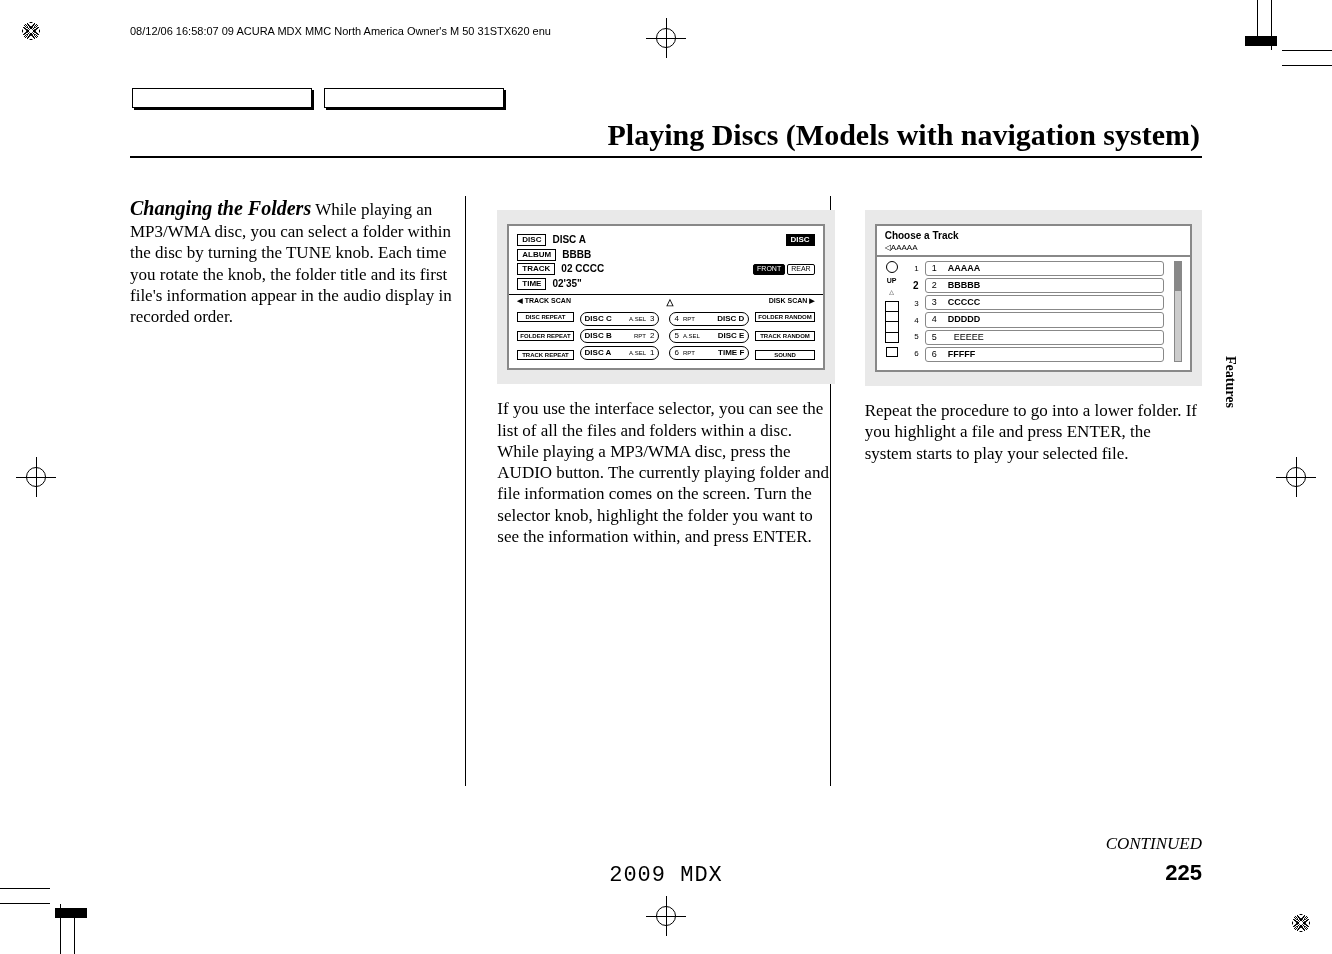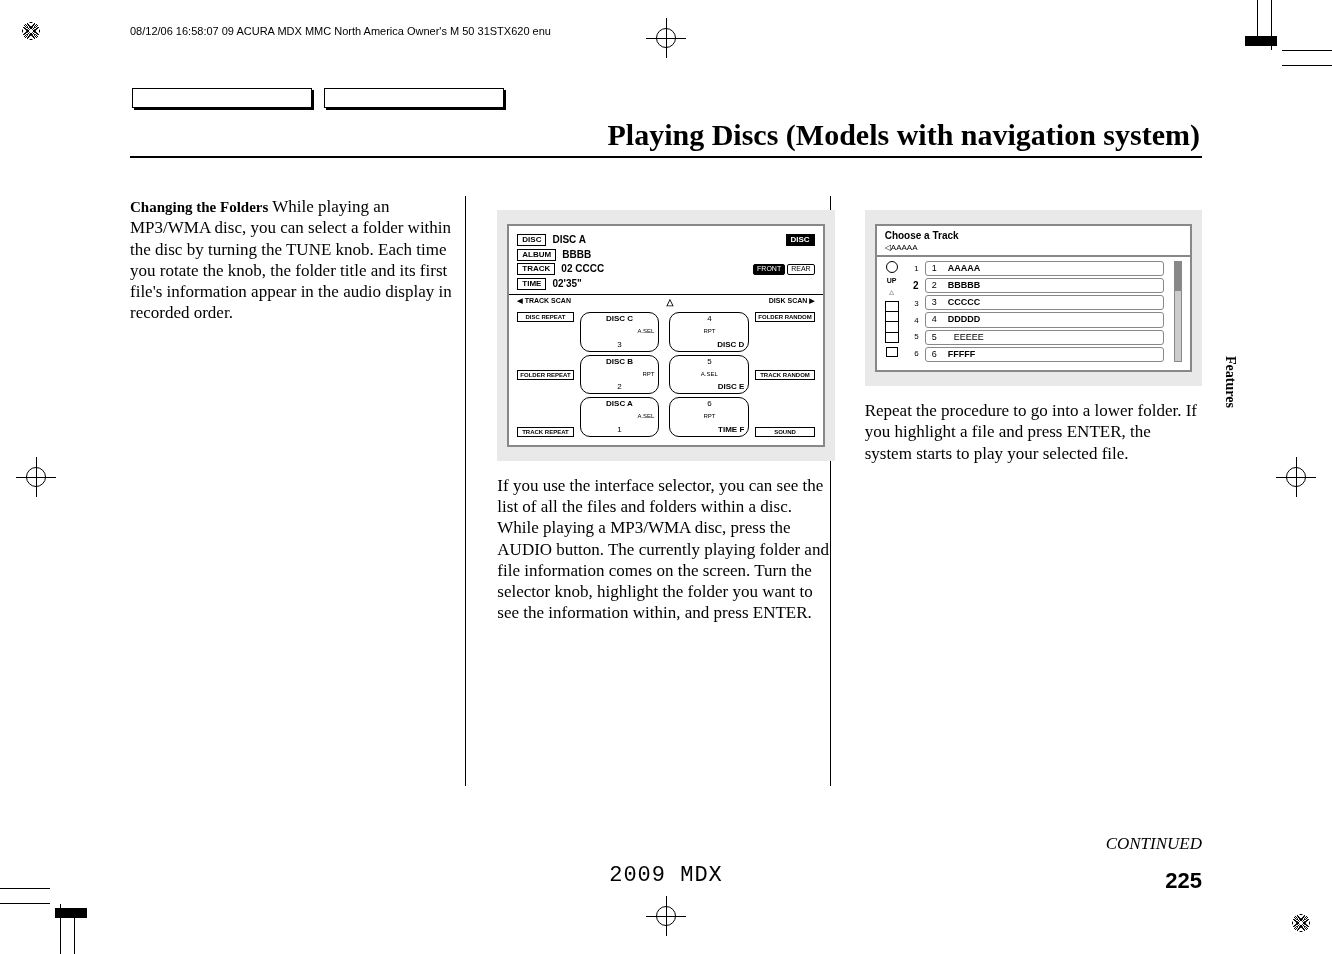--- a/index.html
+++ b/index.html
@@ -178,22 +178,23 @@
       line-height: 1.25;
     }
     .col-sep {
       border-left: 1px solid #000;
       height: 590px;
     }
     .col-sep.s1 { position: absolute; left: 465px; top: 196px; }
     .col-sep.s2 { position: absolute; left: 830px; top: 196px; }
 
     .subheading {
-      font-size: 15px;
+      font-size: 20px;
       font-weight: bold;
+      font-style: italic;
     }
     .subheading-italic {
       font-style: italic;
       font-size: 17px;
       margin-bottom: 10px;
     }
 
     .figure-box {
       background: #e9e9e9;
       padding: 14px 10px;
@@ -248,21 +249,20 @@
       padding: 0 6px;
     }
     .preset-btn {
       border: 1px solid #000;
       border-radius: 10px;
       font-size: 8px;
       padding: 1px 4px;
       display: flex;
       align-items: center;
       gap: 4px;
-      flex-direction: column;
     }
     .preset-btn.right { justify-content: flex-start; }
 
     .nav-screen {
       background: #fff;
       border: 2px solid #888;
       font-size: 10px;
     }
     .nav-title-bar {
       display: flex;
@@ -340,21 +340,21 @@
 
     .continued {
       position: absolute;
       bottom: 100px;
       right: 130px;
       font-style: italic;
       font-size: 17px;
     }
     .page-number {
       position: absolute;
-      bottom: 60px;
+      bottom: 68px;
       right: 130px;
       font-family: 'Arial Black', Arial, sans-serif;
       font-weight: 900;
       font-size: 22px;
     }
     .model-year {
       position: absolute;
       bottom: 66px;
       left: 50%;
       transform: translateX(-50%);

